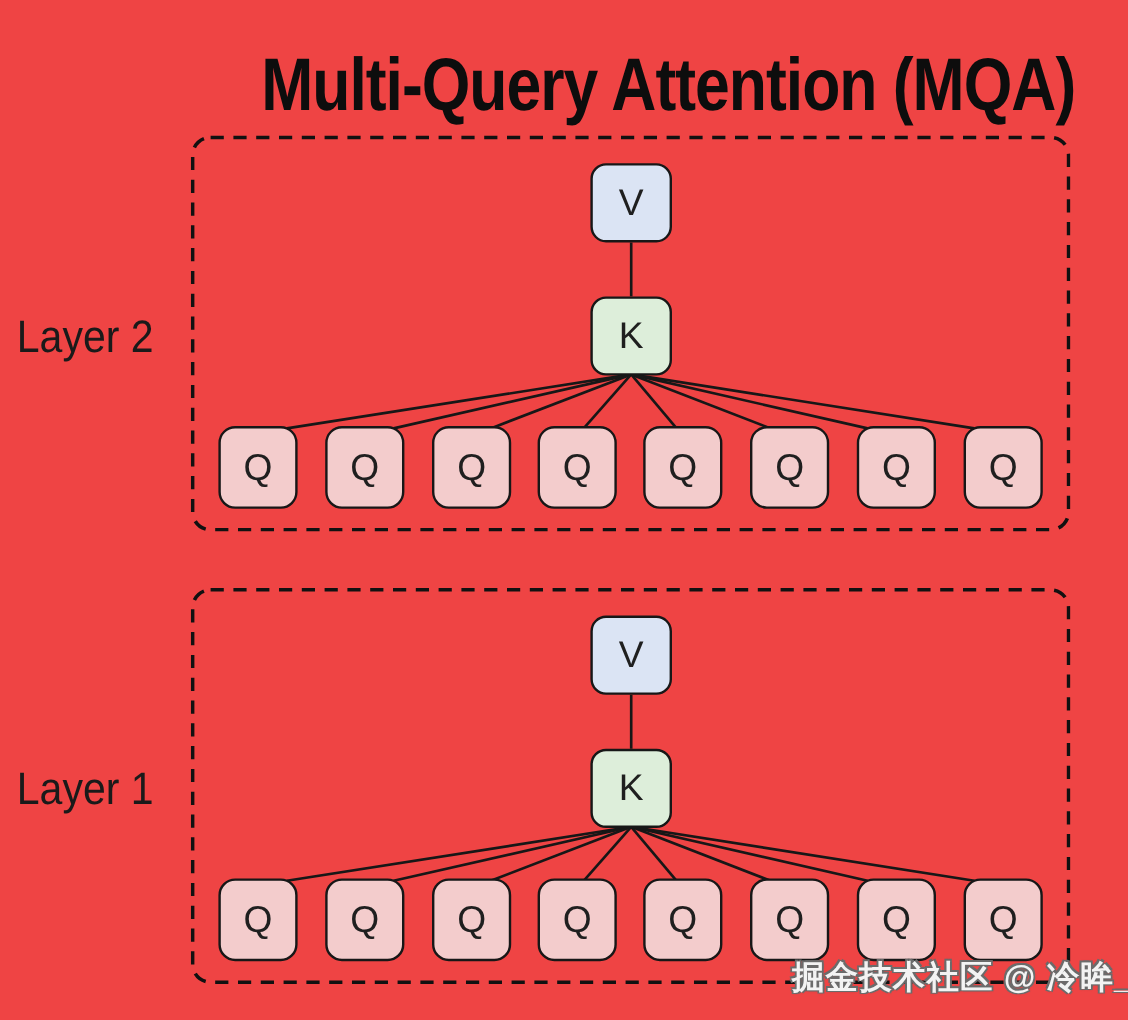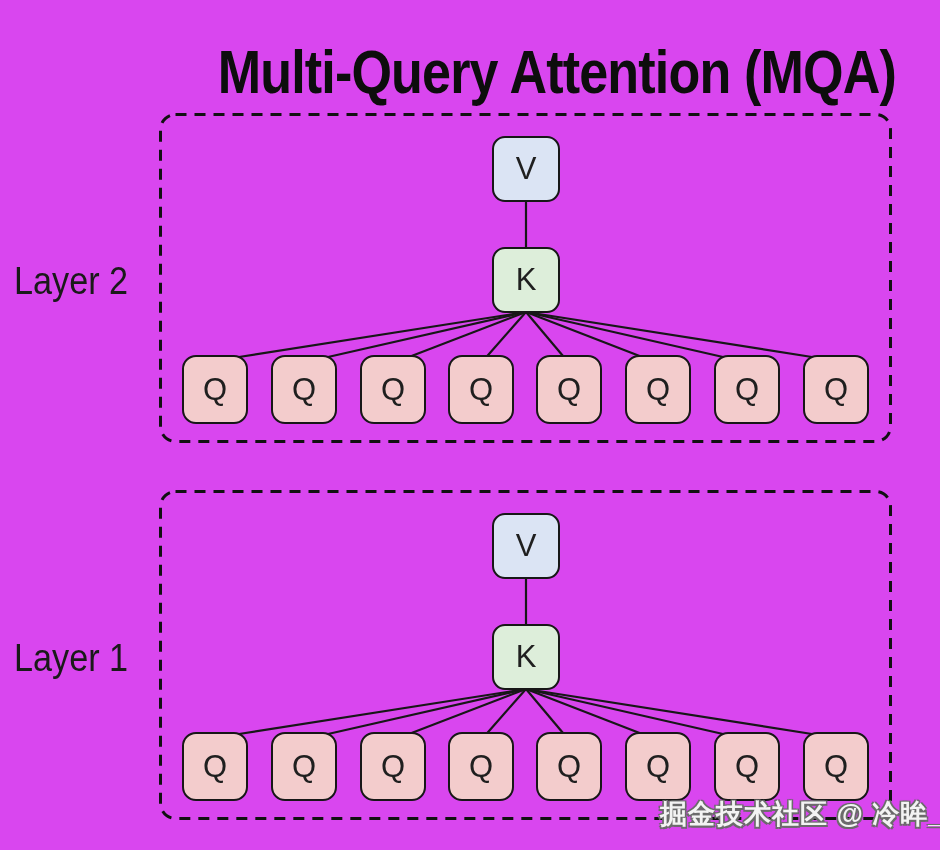--- a/index.html
+++ b/index.html
@@ -5,21 +5,21 @@
   html, body {
     margin: 0;
     padding: 0;
     background: #ffffff;
     font-family: "Liberation Sans", sans-serif;
   }
   .canvas {
     position: relative;
     width: 940px;
     height: 850px;
-    background: #d946ef;
+    background: #ef4444;
     overflow: hidden;
   }
   .title {
     position: absolute;
     left: 159px;
     top: 36px;
     width: 733px;
     text-align: center;
     font-size: 62px;
     font-weight: bold;

